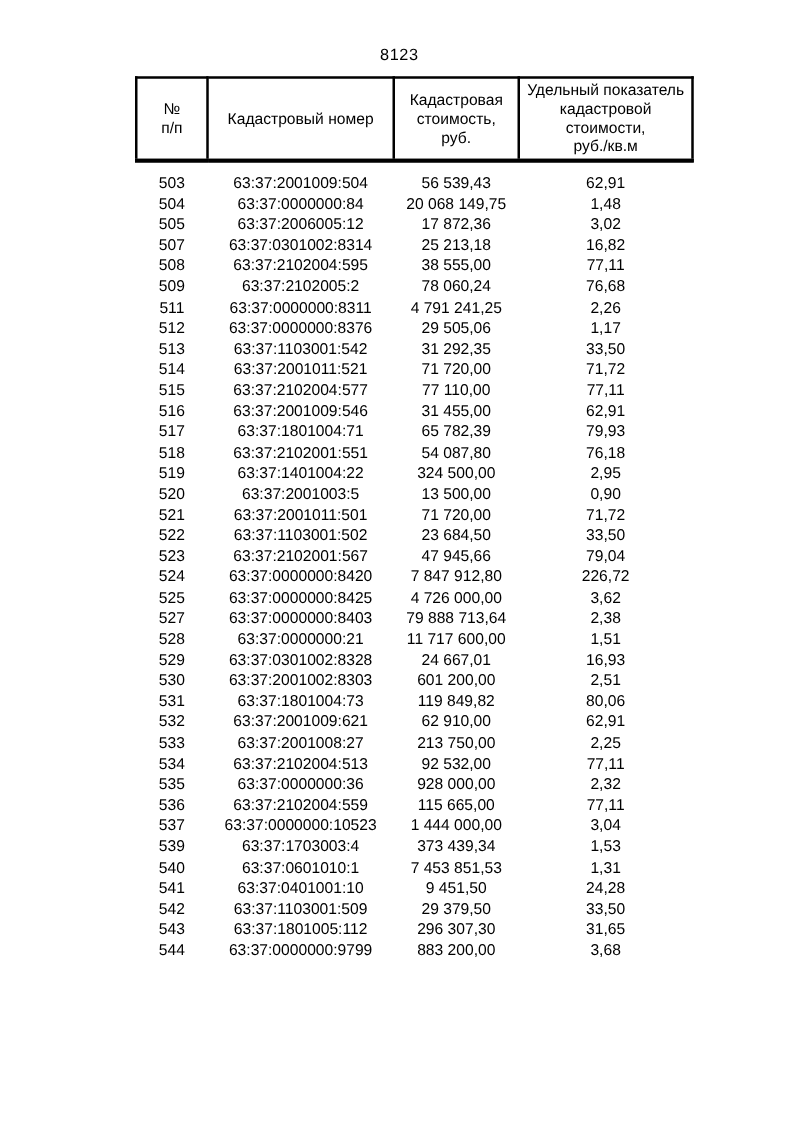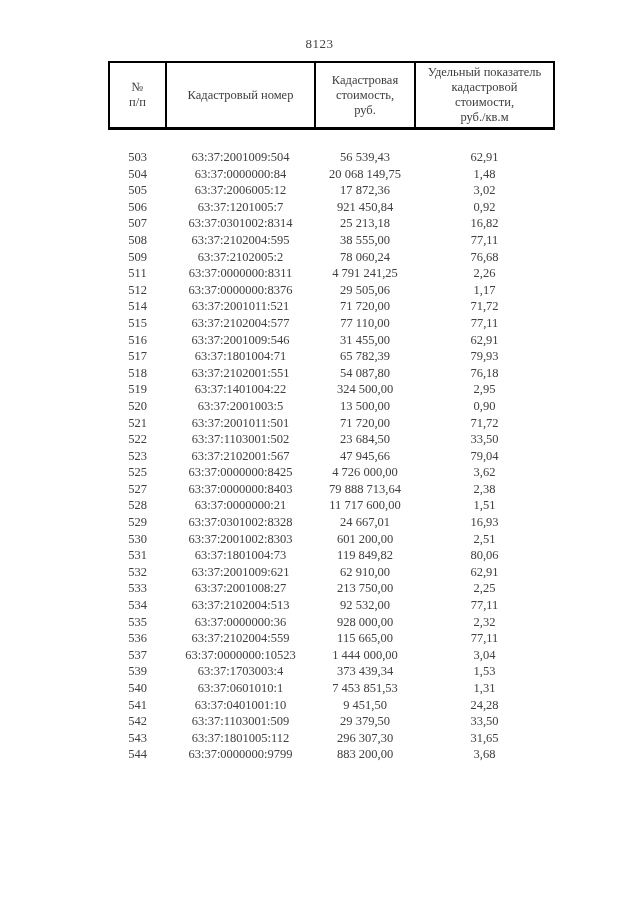--- a/index.html
+++ b/index.html
@@ -5,22 +5,22 @@
   html, body {
     margin: 0;
     padding: 0;
     background: #ffffff;
   }
   .page {
     position: relative;
     width: 639px;
     height: 905px;
     background: #ffffff;
-    color: #404040;
-    font-family: Liberation Serif, serif;
+    color: #000000;
+    font-family: Liberation Sans, sans-serif;
     overflow: hidden;
   }
   .page-number {
     position: absolute;
     top: 36px;
     left: 0;
     width: 100%;
     text-align: center;
     font-size: 13px;
     letter-spacing: 0.5px;
@@ -57,21 +57,21 @@
   .cadastral-table td {
     font-size: 12.5px;
     line-height: 16.6px;
     text-align: center;
     vertical-align: middle;
     padding: 0;
     white-space: nowrap;
     overflow: hidden;
   }
   .cadastral-table tbody tr:first-child td {
-    padding-top: 19px;
+    padding-top: 8px;
   }
 </style>
 </head>
 <body>
 
 <div class="page">
   <div class="page-number">8123</div>
 
   <table class="cadastral-table">
     <colgroup>
@@ -107,26 +107,20 @@
           <td>20 068 149,75</td>
           <td>1,48</td>
         </tr>
         <tr>
           <td>505</td>
           <td>63:37:2006005:12</td>
           <td>17 872,36</td>
           <td>3,02</td>
         </tr>
         <tr>
-          <td>506</td>
-          <td>63:37:1201005:7</td>
-          <td>921 450,84</td>
-          <td>0,92</td>
-        </tr>
-        <tr>
           <td>507</td>
           <td>63:37:0301002:8314</td>
           <td>25 213,18</td>
           <td>16,82</td>
         </tr>
         <tr>
           <td>508</td>
           <td>63:37:2102004:595</td>
           <td>38 555,00</td>
           <td>77,11</td>
@@ -143,20 +137,26 @@
           <td>4 791 241,25</td>
           <td>2,26</td>
         </tr>
         <tr>
           <td>512</td>
           <td>63:37:0000000:8376</td>
           <td>29 505,06</td>
           <td>1,17</td>
         </tr>
         <tr>
+          <td>513</td>
+          <td>63:37:1103001:542</td>
+          <td>31 292,35</td>
+          <td>33,50</td>
+        </tr>
+        <tr>
           <td>514</td>
           <td>63:37:2001011:521</td>
           <td>71 720,00</td>
           <td>71,72</td>
         </tr>
         <tr>
           <td>515</td>
           <td>63:37:2102004:577</td>
           <td>77 110,00</td>
           <td>77,11</td>
@@ -201,20 +201,26 @@
           <td>522</td>
           <td>63:37:1103001:502</td>
           <td>23 684,50</td>
           <td>33,50</td>
         </tr>
         <tr>
           <td>523</td>
           <td>63:37:2102001:567</td>
           <td>47 945,66</td>
           <td>79,04</td>
+        </tr>
+        <tr>
+          <td>524</td>
+          <td>63:37:0000000:8420</td>
+          <td>7 847 912,80</td>
+          <td>226,72</td>
         </tr>
         <tr>
           <td>525</td>
           <td>63:37:0000000:8425</td>
           <td>4 726 000,00</td>
           <td>3,62</td>
         </tr>
         <tr>
           <td>527</td>
           <td>63:37:0000000:8403</td>

